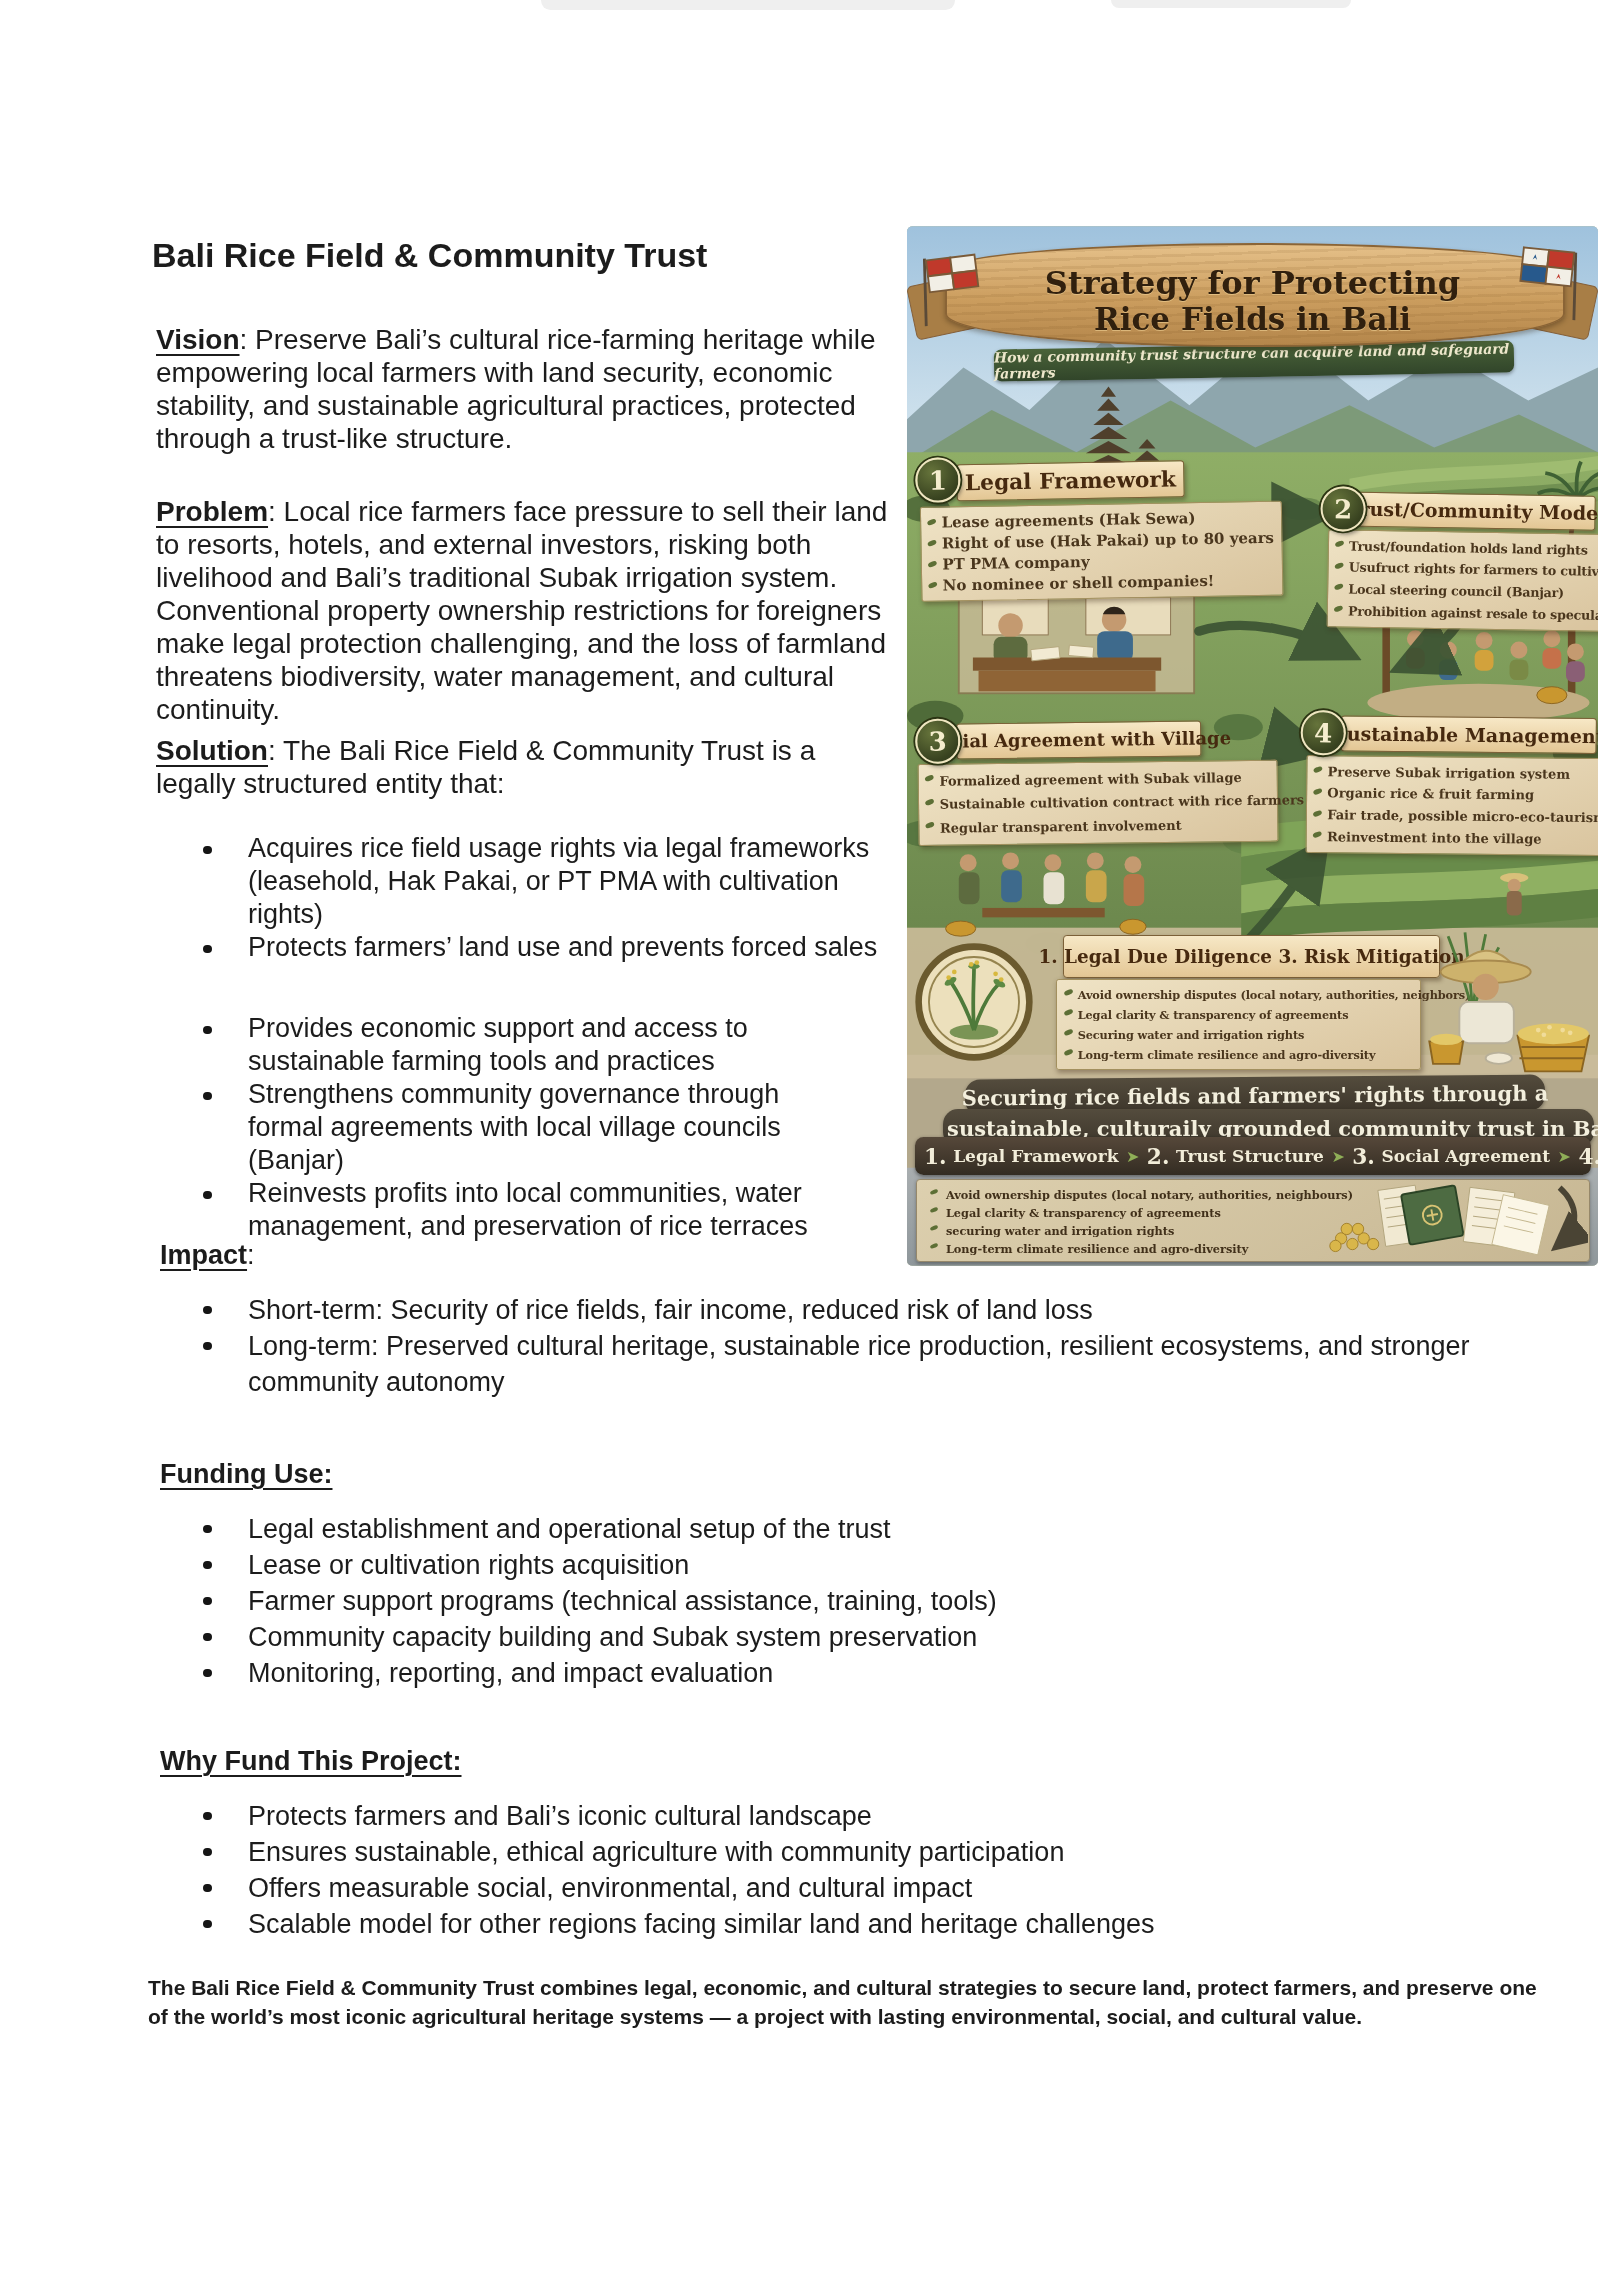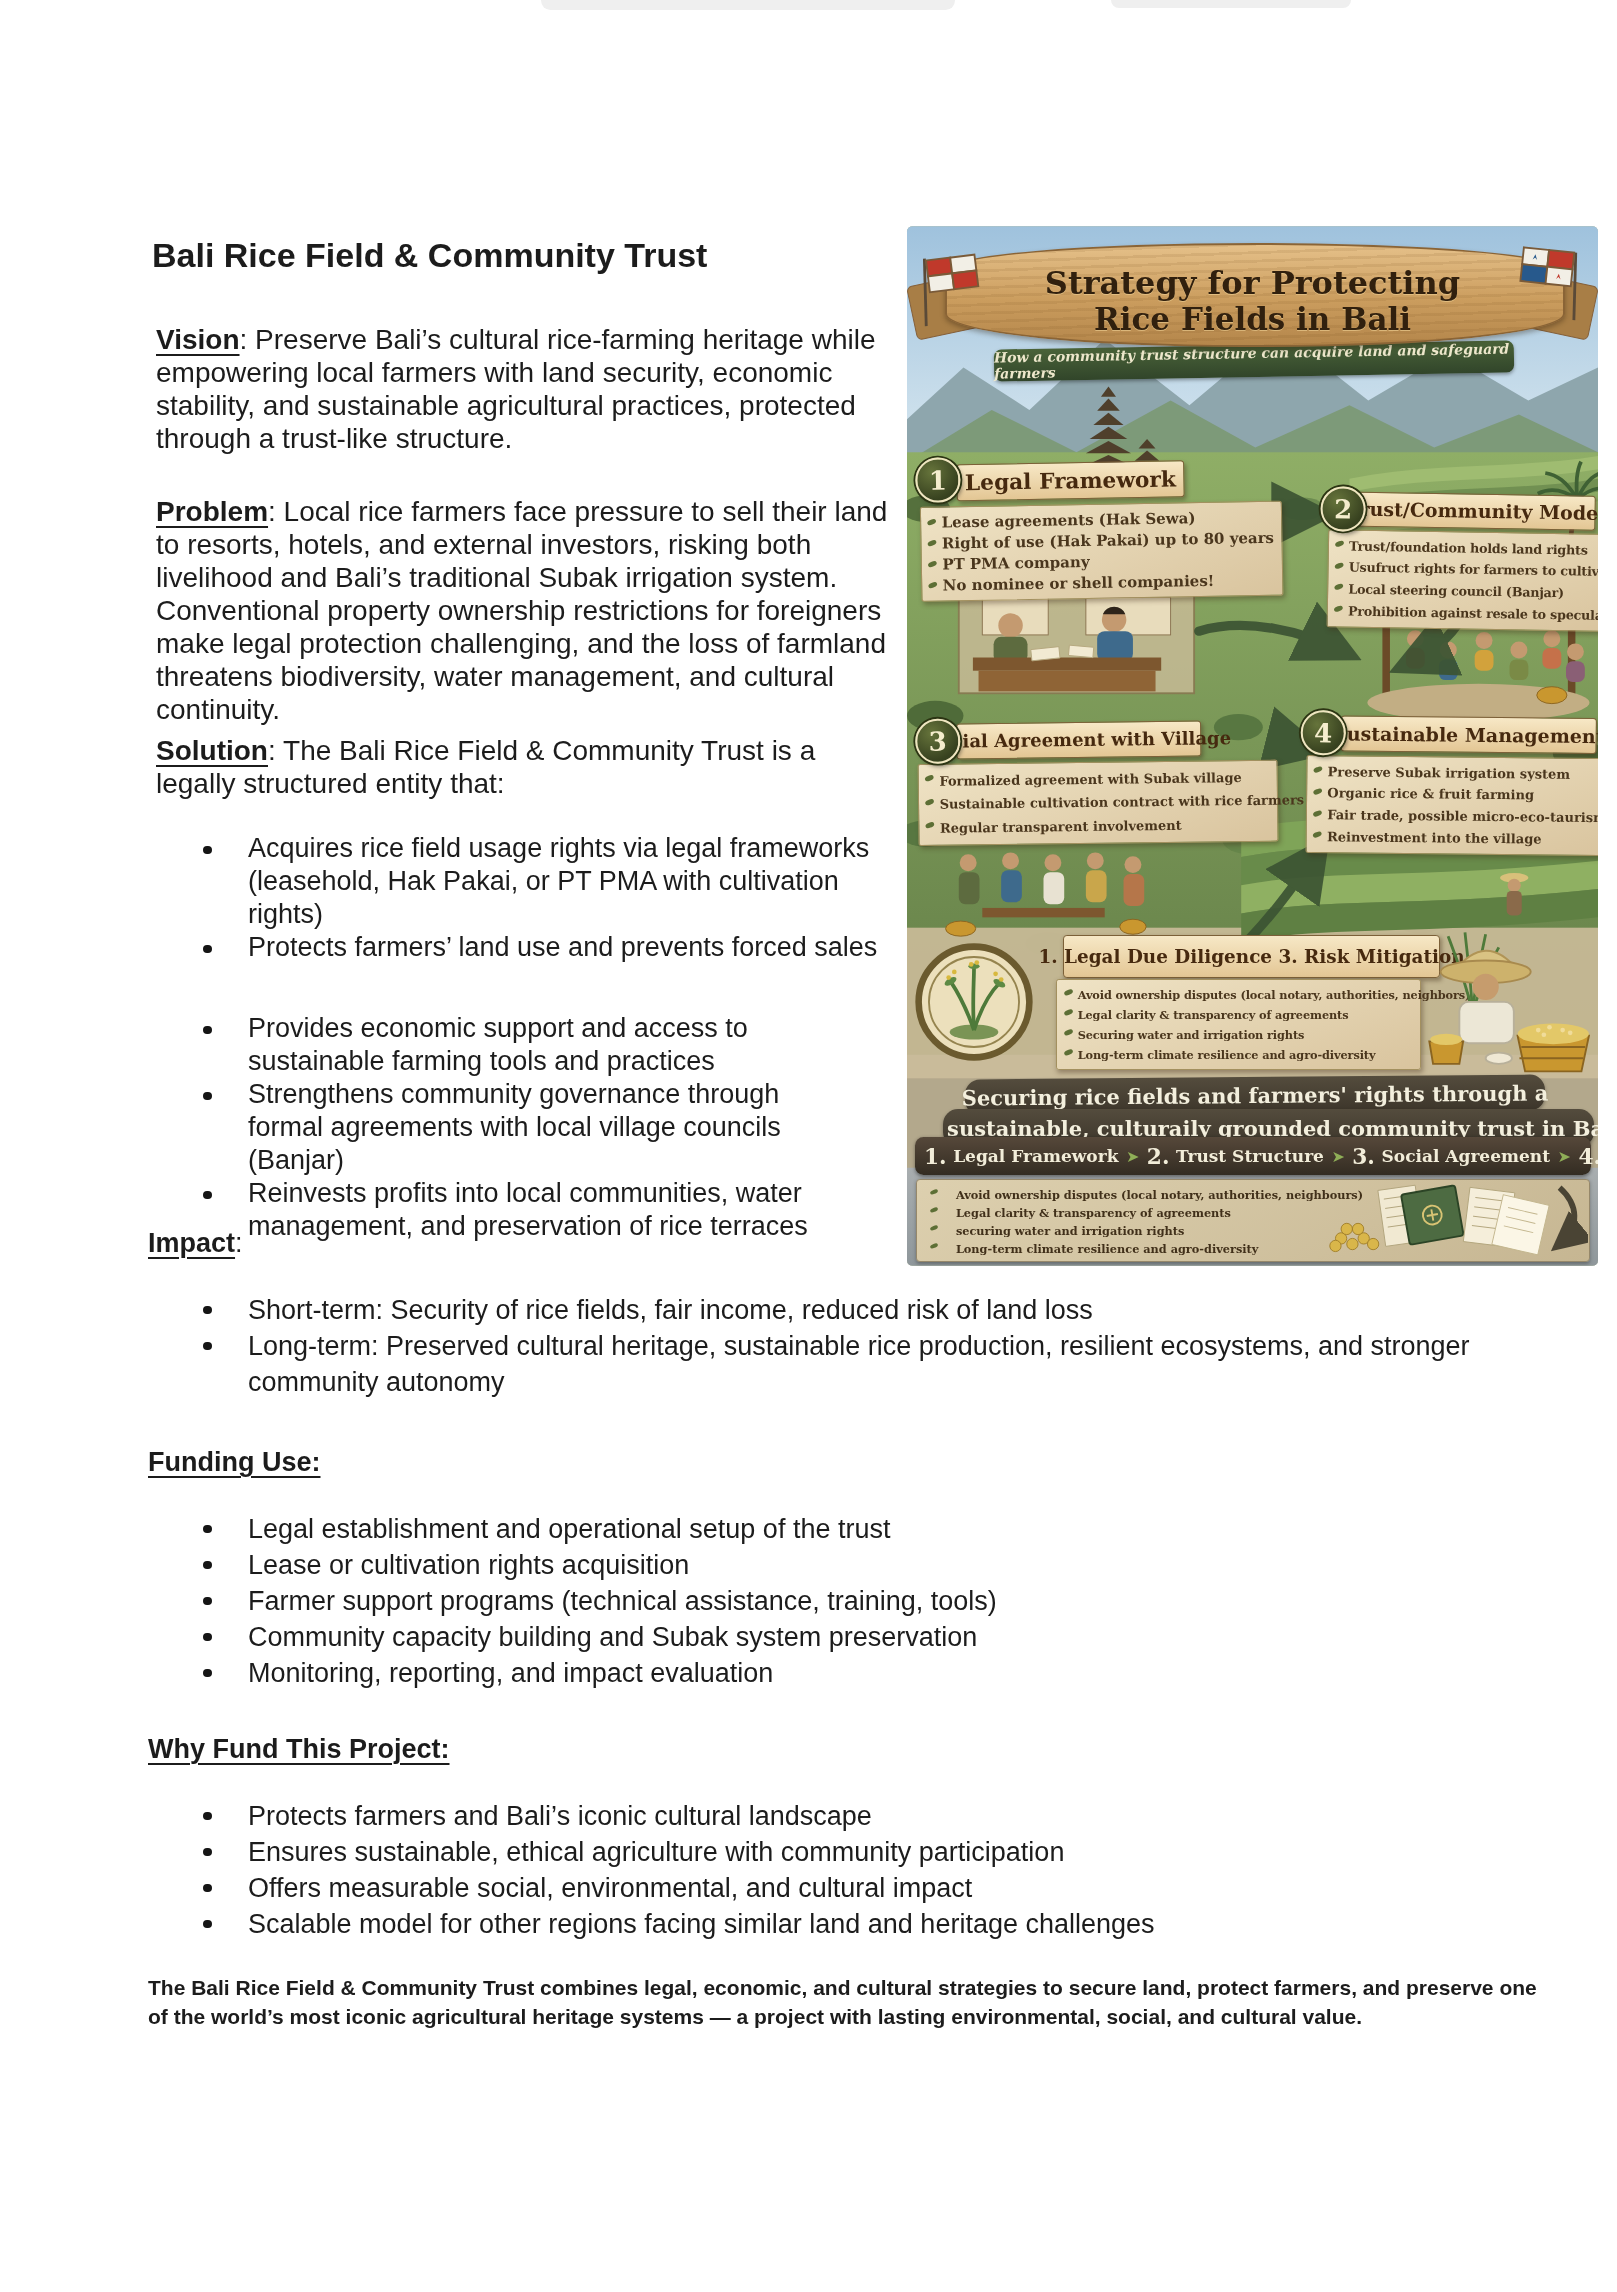--- a/index.html
+++ b/index.html
@@ -6,21 +6,21 @@
   .page{position:relative;width:1618px;height:2293px;background:#fff;overflow:hidden;
         font-family:"Liberation Sans",sans-serif;color:#1c1c1c;}
   .smudge{position:absolute;background:#efefef;border-radius:0 0 9.4px 9.4px;}
   .sm-a{left:541px;top:0;width:414px;height:10.4px;}
   .sm-b{left:1111px;top:0;width:240px;height:7.5px;}
 
   
   .doc-title{position:absolute;left:148px;top:232px;font-size:34px;font-weight:700;margin:4px;}
   .para{position:absolute;left:148px;margin:8px;font-size:28px;line-height:33px;}
   .lead{font-weight:700;text-decoration:underline;text-decoration-thickness:1.9px;text-underline-offset:4.7px;}
-  .subhead{position:absolute;left:148px;margin:0;font-size:27px;line-height:33px;font-weight:400;}
+  .subhead{position:absolute;left:148px;margin:12px;font-size:27px;line-height:33px;font-weight:400;}
   .blist{position:absolute;left:248px;list-style:none;margin:0;padding:0;font-size:27px;}
   .blist li{position:relative;}
   .blist li::before{content:"";position:absolute;left:-45px;top:0.5em;width:8.5px;height:8.5px;border-radius:50%;background:#151515;}
   .lh35 li{line-height:33px;}
   .lh38 li{line-height:36px;}
   .sol li:nth-child(1){max-width:659px;}
   .sol li:nth-child(2){max-width:659px;}
   .sol li:nth-child(3){max-width:532px;margin-top:48px;}
   .sol li:nth-child(4){max-width:589px;}
   .sol li:nth-child(5){max-width:574px;}
@@ -99,21 +99,21 @@
   .prog{position:absolute;left:7.5px;top:911px;width:676px;height:38px;z-index:6;border-radius:8.5px;
       background:linear-gradient(180deg,#56483a,#332c22);display:flex;align-items:center;padding:0 9.4px;
       box-sizing:border-box;gap:6.6px;color:#f2edd9;font-weight:700;box-shadow:0 1.9px 3.8px rgba(0,0,0,.4);white-space:nowrap;}
   .pnum{font-size:21.7px;}
   .plab{font-size:17px;}
   .prog .chev{color:#8fae57;font-size:16px;font-family:"DejaVu Sans",sans-serif;margin:0 0.9px;}
 
   .strip{position:absolute;left:9.4px;top:953px;width:672px;height:81px;z-index:6;border-radius:3.8px;
       background:linear-gradient(150deg,#ddd0af,#c6b692);border:0.9px solid #96886a;box-shadow:0 1.9px 3.8px rgba(0,0,0,.3);}
   .strip ul{list-style:none;margin:5.6px 0 0 13px;padding:0;}
-  .strip li{display:flex;gap:18px;align-items:flex-start;color:#41301a;font-weight:700;font-size:11.3px;line-height:18px;white-space:nowrap;}
+  .strip li{display:flex;gap:8px;align-items:flex-start;color:#41301a;font-weight:700;font-size:11.3px;line-height:18px;white-space:nowrap;}
   .strip .lf{margin-top:.4em;width:7.5px;height:3.8px;}
   .stripdeco{position:absolute;right:1.9px;top:0;}
 </style>
 </head>
 <body>
 
 <div class="page">
   <div class="smudge sm-a"></div>
   <div class="smudge sm-b"></div>
 

